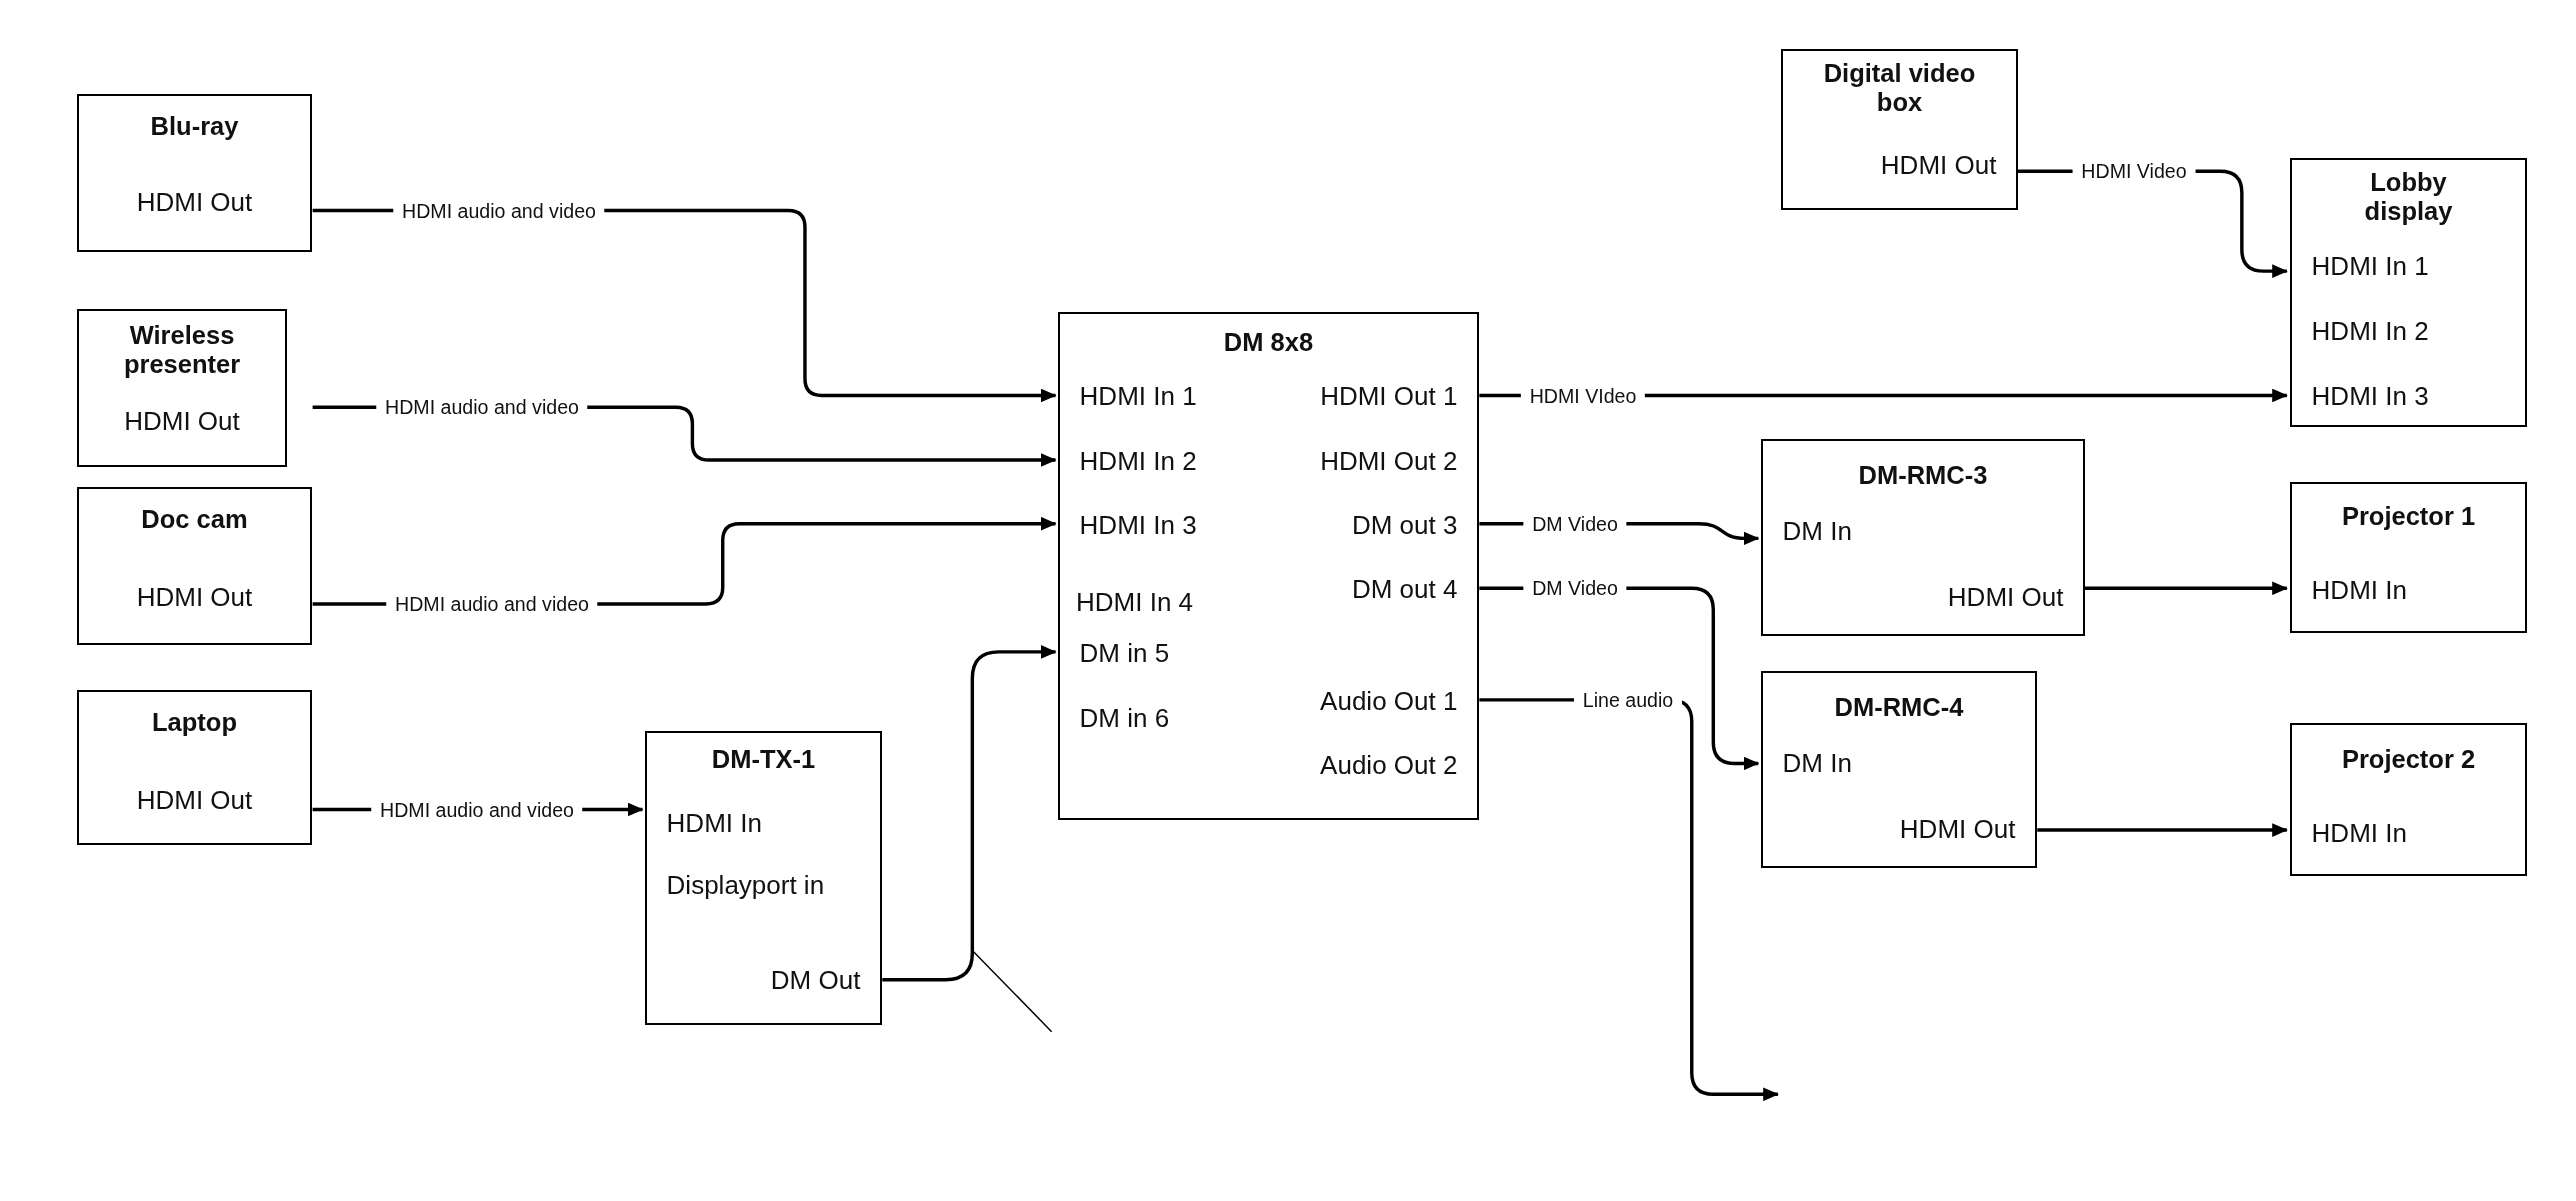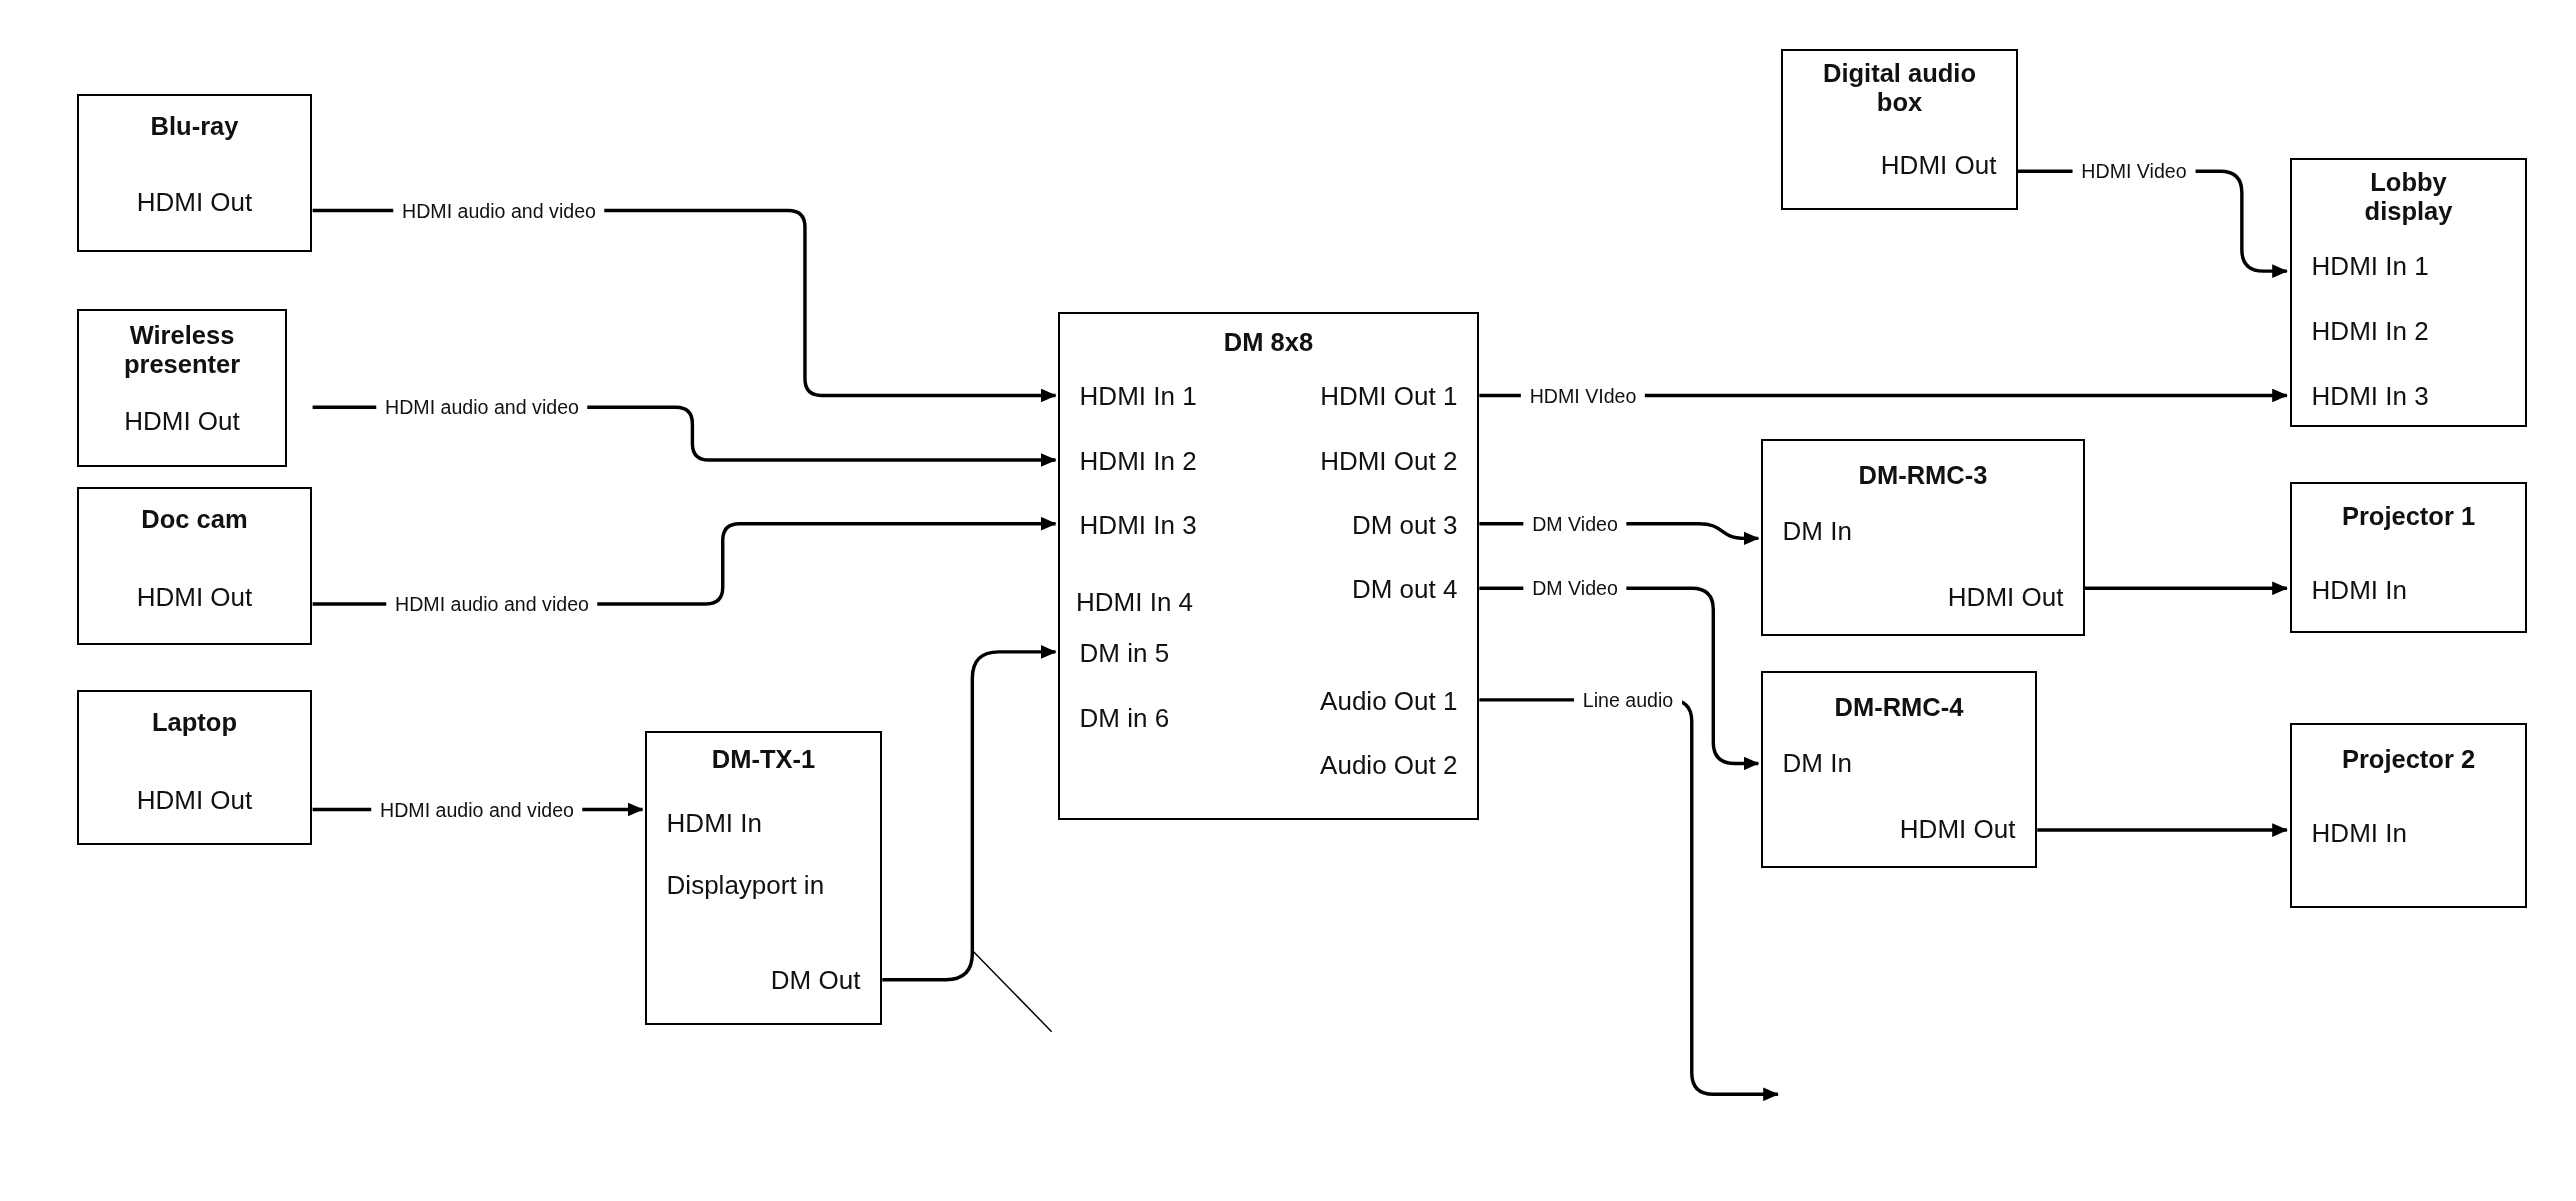--- a/index.html
+++ b/index.html
@@ -132,21 +132,21 @@
     <div class="port pl" style="top:392px;">DM in 6</div>
     <div class="port pr" style="top:70px;">HDMI Out 1</div>
     <div class="port pr" style="top:135px;">HDMI Out 2</div>
     <div class="port pr" style="top:199px;">DM out 3</div>
     <div class="port pr" style="top:263px;">DM out 4</div>
     <div class="port pr" style="top:375px;">Audio Out 1</div>
     <div class="port pr" style="top:439px;">Audio Out 2</div>
   </div>
 
   <div class="node" style="left:1781px; top:49px; width:237px; height:161px;">
-    <div class="title tw" style="margin-top:7.8px; max-width:157px;">Digital audio box</div>
+    <div class="title tw" style="margin-top:7.8px; max-width:157px;">Digital video box</div>
     <div class="port pr" style="top:102px;">HDMI Out</div>
   </div>
 
   <div class="node" style="left:2290px; top:158px; width:237px; height:269px;">
     <div class="title tw" style="margin-top:7.8px; max-width:117px;">Lobby display</div>
     <div class="port pl" style="top:94px;">HDMI In 1</div>
     <div class="port pl" style="top:159px;">HDMI In 2</div>
     <div class="port pl" style="top:224px;">HDMI In 3</div>
   </div>
 
@@ -160,21 +160,21 @@
     <div class="title" style="margin-top:17.6px;">Projector 1</div>
     <div class="port pl" style="top:94px;">HDMI In</div>
   </div>
 
   <div class="node" style="left:1761px; top:671px; width:276px; height:197px;">
     <div class="title" style="margin-top:19.6px;">DM-RMC-4</div>
     <div class="port pl" style="top:78px;">DM In</div>
     <div class="port pr" style="top:144px;">HDMI Out</div>
   </div>
 
-  <div class="node" style="left:2290px; top:723px; width:237px; height:185px;">
+  <div class="node" style="left:2290px; top:723px; width:237px; height:153px;">
     <div class="title" style="margin-top:19.6px;">Projector 2</div>
     <div class="port pl" style="top:96px;">HDMI In</div>
   </div>
 
 
   <div class="elabel" style="left:499px; top:211px;">HDMI audio and video</div>
   <div class="elabel" style="left:482px; top:407px;">HDMI audio and video</div>
   <div class="elabel" style="left:492px; top:604px;">HDMI audio and video</div>
   <div class="elabel" style="left:477px; top:810px;">HDMI audio and video</div>
   <div class="elabel" style="left:1583px; top:396px;">HDMI VIdeo</div>

